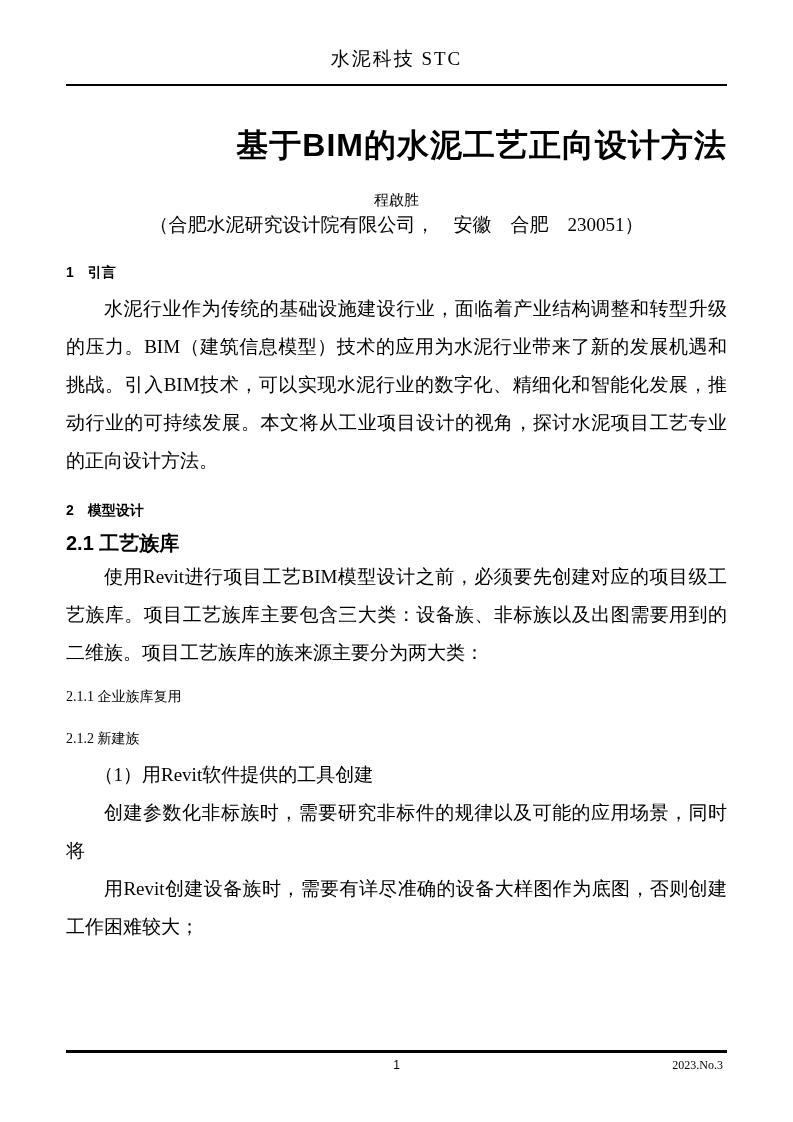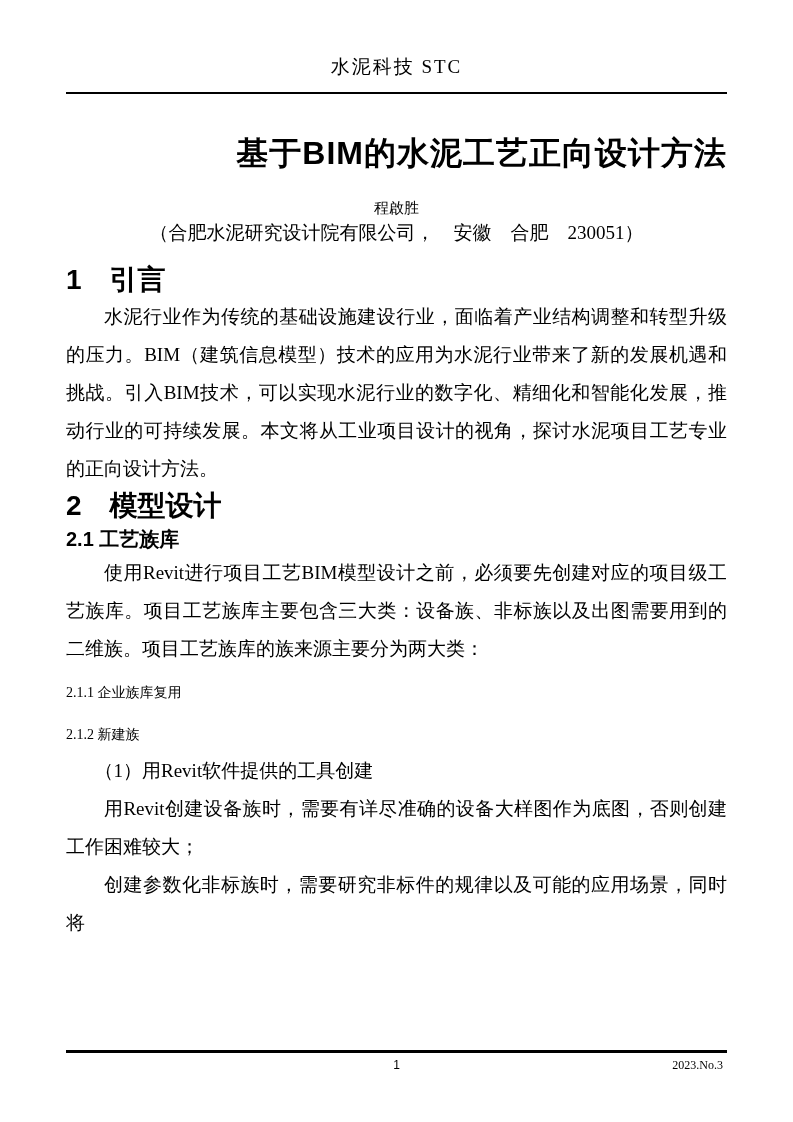--- a/index.html
+++ b/index.html
@@ -8,21 +8,21 @@
     padding: 0;
     background: #ffffff;
     color: #000000;
     font-family: "Liberation Serif", "DejaVu Serif", serif;
   }
   .page {
     position: relative;
     width: 793px;
     height: 1122px;
     background: #ffffff;
-    padding: 8px 66px;
+    padding: 0 66px;
     overflow: hidden;
   }
   
   .page-header {
     padding-top: 46px;
     padding-bottom: 12px;
     border-bottom: 2px solid #000;
     text-align: center;
   }
   .journal-title {
@@ -49,22 +49,22 @@
   }
   .author-affiliation {
     margin-top: 0;
     text-align: center;
     font-size: 19px;
     line-height: 26px;
   }
   
   .doc-body { margin-top: 18px; }
   .h1 {
-    margin: 2px 0 2px 0;
-    font-size: 28px;
+    margin: 14px 0 2px 0;
+    font-size: 14px;
     line-height: 32px;
     font-weight: bold;
     font-family: "Liberation Sans", "DejaVu Sans", sans-serif;
   }
   .h2 {
     margin: 2px 0 0 0;
     font-size: 20px;
     line-height: 30px;
     font-weight: bold;
     font-family: "Liberation Sans", "DejaVu Sans", sans-serif;
@@ -135,23 +135,23 @@
     <p class="para">使用Revit进行项目工艺BIM模型设计之前，必须要先创建对应的项目级工艺族库。项目工艺族库主要包含三大类：设备族、非标族以及出图需要用到的二维族。项目工艺族库的族来源主要分为两大类：</p>
 
     <div class="h3">2.1.1 企业族库复用</div>
 
 
     <div class="h3">2.1.2 新建族</div>
 
 
     <p class="para indent-15">（1）用Revit软件提供的工具创建</p>
 
+    <p class="para">创建参数化非标族时，需要研究非标件的规律以及可能的应用场景，同时将</p>
+
     <p class="para">用Revit创建设备族时，需要有详尽准确的设备大样图作为底图，否则创建工作困难较大；</p>
-
-    <p class="para">创建参数化非标族时，需要研究非标件的规律以及可能的应用场景，同时将</p>
 
   </div>
 
   <div class="page-footer">
     <div class="footer-row">
       <div class="page-number">1</div>
       <div class="issue-number">2023.No.3</div>
     </div>
   </div>
 

